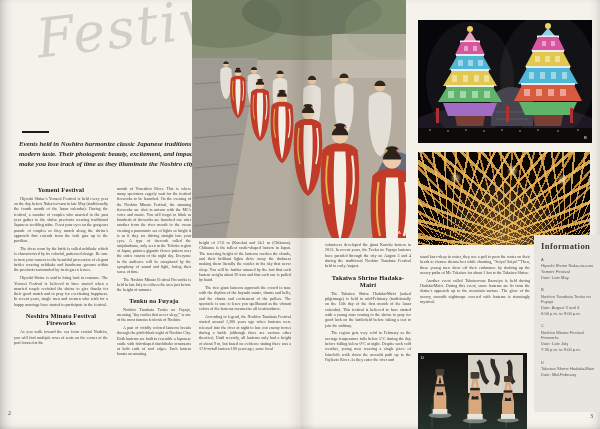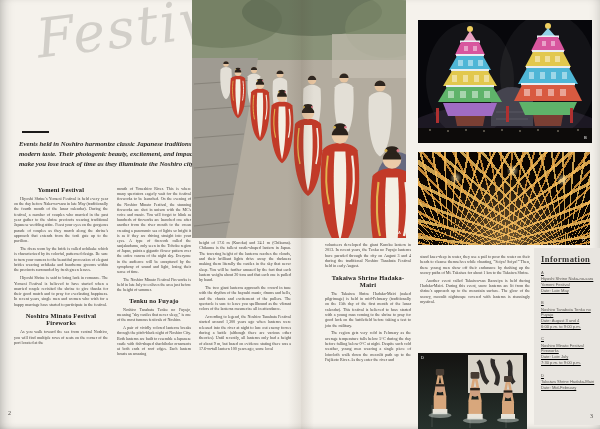--- a/index.html
+++ b/index.html
@@ -44,22 +44,22 @@
       repeating-conic-gradient(from -62deg at 52% 116%, rgba(238,166,66,.8) 0deg 1.1deg, transparent 1.1deg 5.8deg),
       repeating-conic-gradient(from -58deg at 86% 112%, rgba(248,198,98,.8) 0deg 1.2deg, transparent 1.2deg 6.2deg),
       #0c0601;}
   .photo-d{left:418px;top:353px;width:109px;height:76px;}
   .photo-label{position:absolute;font-family:"Liberation Sans",sans-serif;font-size:4.2px;color:#fff;opacity:.95;}
   .lbl-a{left:398px;top:230px;}
   .lbl-b{left:584px;top:135px;}
   .lbl-c{left:582px;top:237px;}
   .lbl-d{left:421px;top:355px;}
   
-  .info{position:absolute;left:534px;top:248px;width:66px;height:177px;background:#e8e5e0;
-    box-sizing:border-box;padding:6px 5px 0 7px;text-decoration:underline;}
+  .info{position:absolute;left:534px;top:235px;width:66px;height:177px;background:#e8e5e0;
+    box-sizing:border-box;padding:6px 5px 0 7px;}
   .info h2{margin:0 0 6px 0;font-size:8.6px;font-weight:bold;color:#3a3835;letter-spacing:.4px;}
   .info-entry{margin-bottom:7px;font-family:"Liberation Sans",sans-serif;font-size:4.1px;line-height:1.4;color:#5d5a55;}
   .info-entry .lbl{display:block;margin-bottom:.5px;}
   
   .pageno{position:absolute;font-size:6px;color:#4a4844;}
   .pageno-left{left:8px;top:410px;}
   .pageno-right{left:590px;top:413px;}
 </style>
 </head>
 <body>

